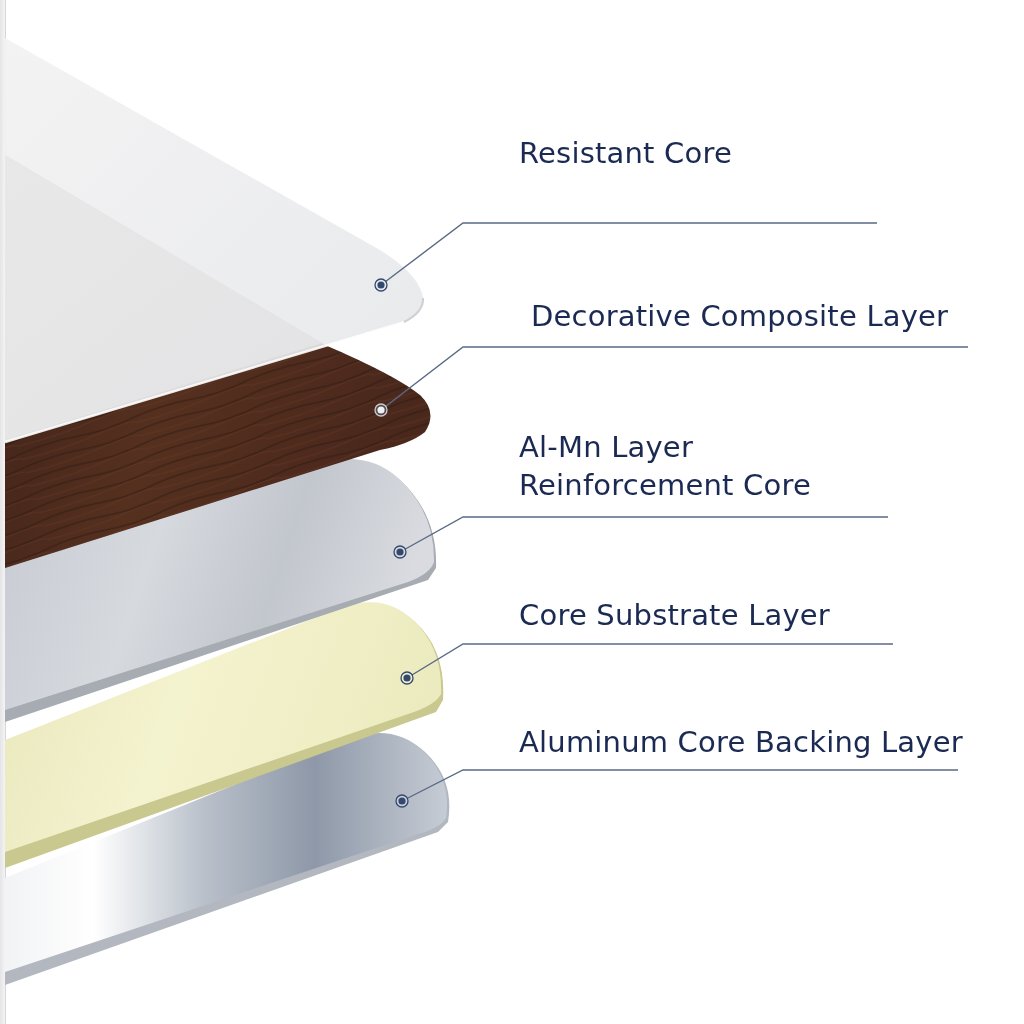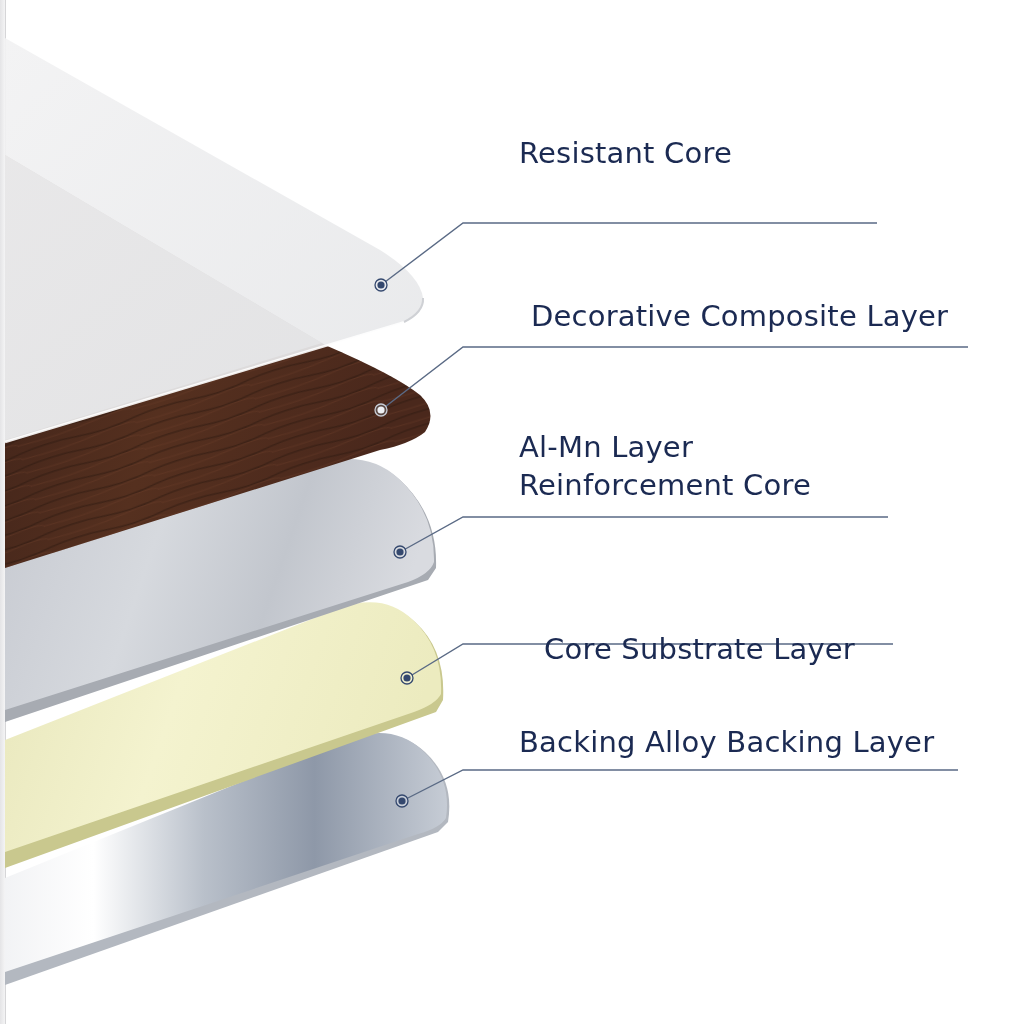--- a/index.html
+++ b/index.html
@@ -133,19 +133,19 @@
 
 <div class="label" style="left:519px; top:297px;margin-left:12px;">
   <div>Decorative Composite Layer</div>
 </div>
 
 <div class="label" style="left:519px; top:428px;">
   <div>Al-Mn Layer</div>
   <div>Reinforcement Core</div>
 </div>
 
-<div class="label" style="left:544px; top:596px;margin-top:34px;">
+<div class="label" style="left:519px; top:596px;">
   <div>Core Substrate Layer</div>
 </div>
 
 <div class="label" style="left:519px; top:723px;">
-  <div>Backing Alloy Backing Layer</div>
+  <div>Aluminum Core Backing Layer</div>
 </div>
 
 </body></html>

